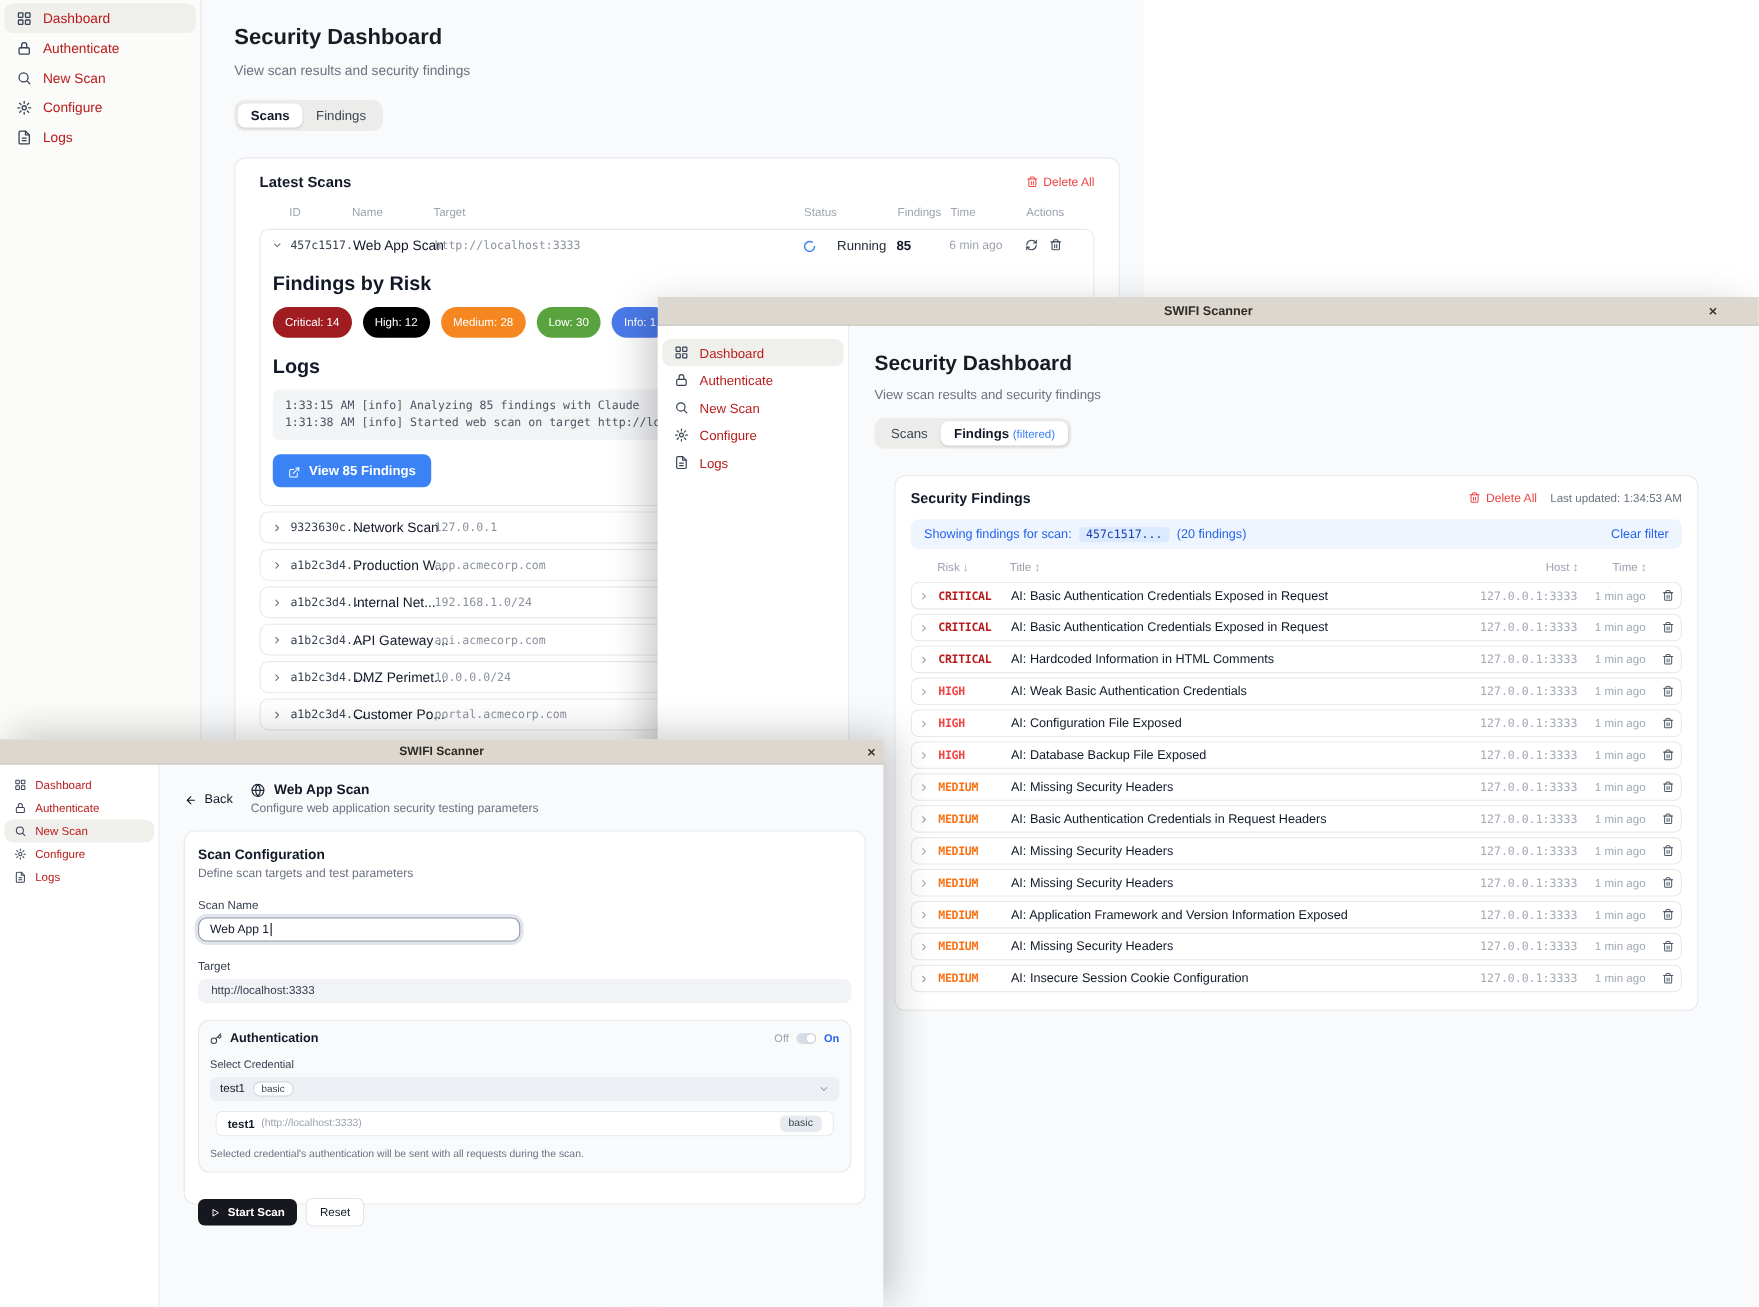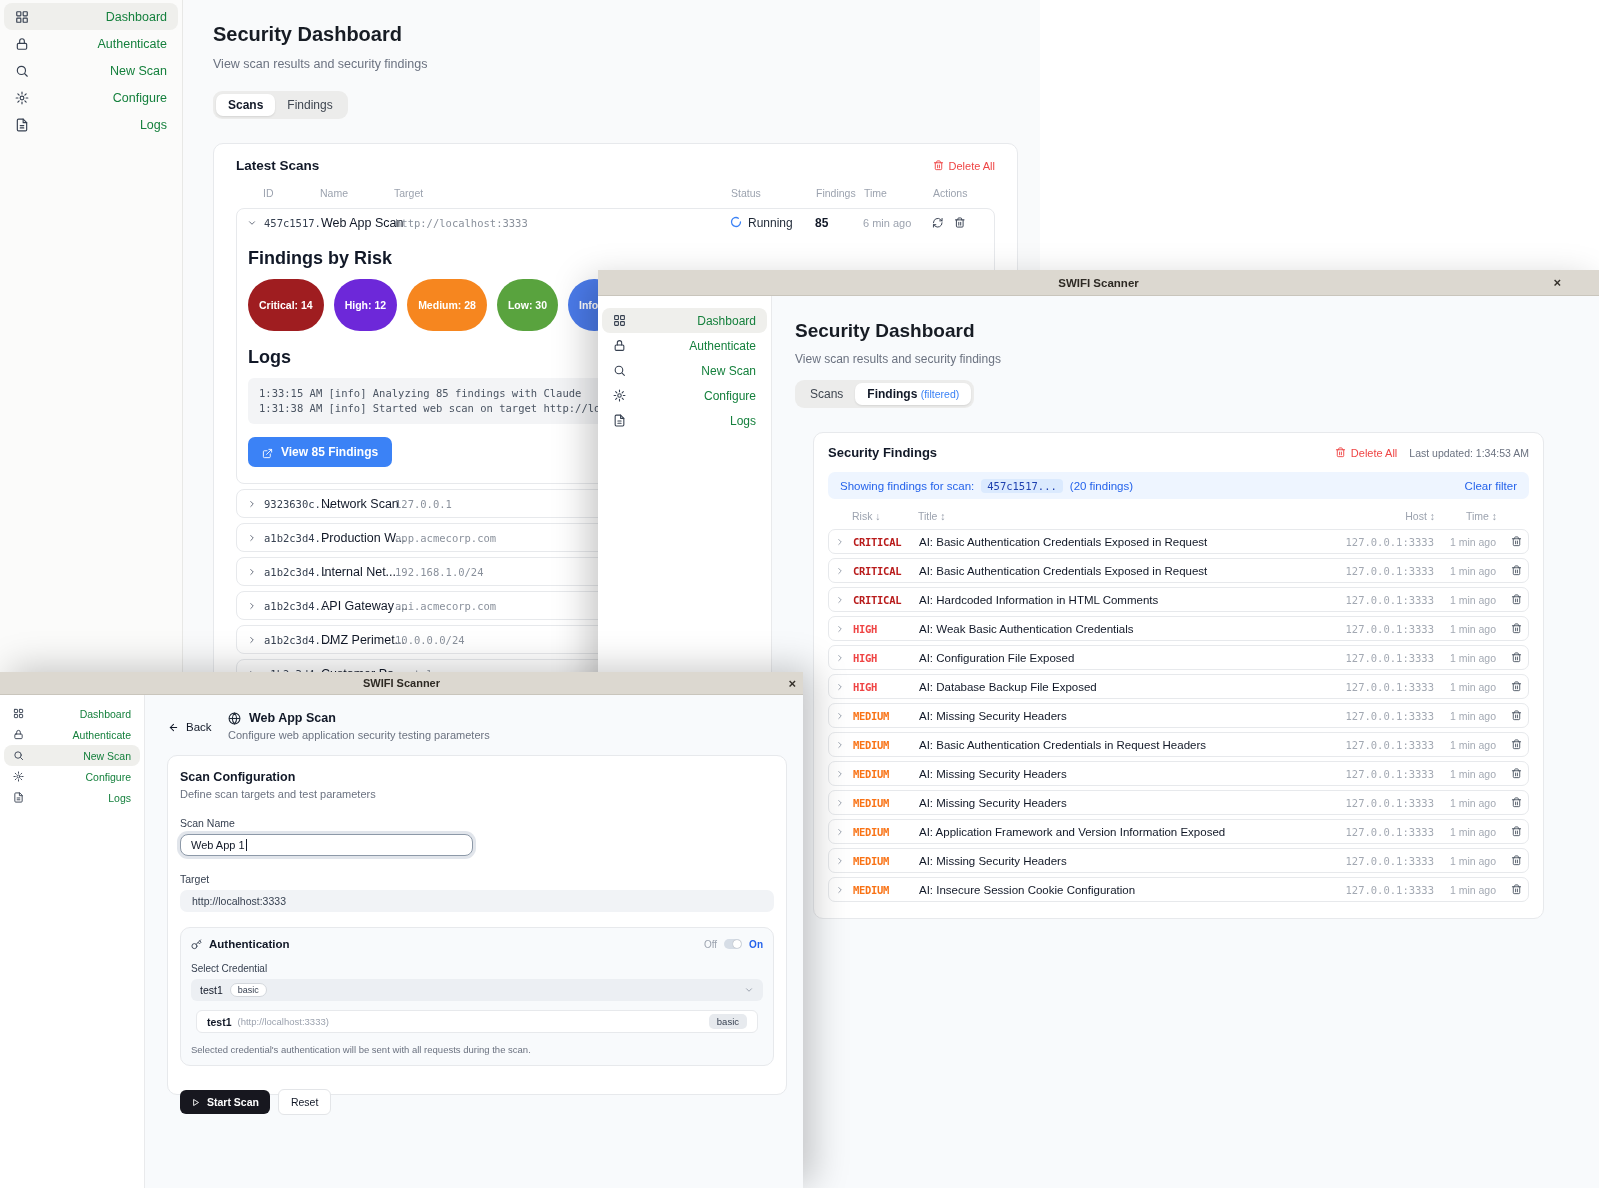--- a/index.html
+++ b/index.html
@@ -18,21 +18,21 @@
   .win-right .tb-close { right:38px; }
   .win-bottom .tb-close { right:7px; }
   .win-body { display:flex; background:#f8fafc; height:calc(100% - 26px); }
   .win-bottom .win-body { height:calc(100% - 23px); }
 
   
   .sidebar { background:#fbfbfa; border-right:1px solid #e8e8e6; }
   .sb-base { position:absolute; left:0; top:0; width:183px; height:100%; padding-top:3px; }
   .sb-win { width:174px; background:#ffffff; border-right:1px solid #e9eaec; padding-top:12px; flex:0 0 auto; }
   .win-bottom .sb-win { width:145px; padding-top:8px; }
-  .nav-item { display:flex; align-items:center; gap:10px; height:27px; margin:0 4px; padding:0 11px; border-radius:8px; font-size:12.5px; color:#15803d; cursor:default;justify-content:space-between; }
+  .nav-item { display:flex; align-items:center; gap:10px; height:27px; margin:0 4px; padding:0 11px; border-radius:8px; font-size:12.5px; color:#b91c1c; cursor:default; }
   .nav-item.active { background:#efefec; }
   .nav-item .nicon { color:#374151; display:flex; }
   .sb-base .nav-item svg { width:14px; height:14px; }
   .win-right .nav-item { height:25px; font-size:12px; }
   .win-right .nav-item svg { width:13px; height:13px; }
   .win-bottom .nav-item { height:21px; font-size:10.5px; gap:8px; padding:0 9px; }
   .win-bottom .nav-item svg { width:11px; height:11px; }
 
   
   .base-main { position:absolute; left:183px; top:0; right:0; bottom:0; }
@@ -60,31 +60,31 @@
   .c-time { width:69px; flex:0 0 auto; }
   .c-act { width:52px; flex:0 0 auto; }
 
   .scan-box { border:1px solid #e7e9ec; border-radius:8px; background:#fff; margin-bottom:5px; }
   .ls-row { display:flex; align-items:center; height:27px; padding:0 10px; }
   .ls-row .s-chev { width:17px; color:#6b7280; flex:0 0 auto; }
   .ls-row .s-chev svg { width:10px; height:10px; }
   .s-id { width:57px; font-family:"DejaVu Sans Mono",monospace; font-size:10.5px; color:#374151; flex:0 0 auto; }
   .s-name { width:74px; font-size:12.5px; color:#111827; white-space:nowrap; flex:0 0 auto; }
   .s-target { flex:1 1 auto; font-family:"DejaVu Sans Mono",monospace; font-size:10.5px; color:#8a919c; white-space:nowrap; overflow:hidden; }
-  .s-status { width:85px; display:flex; align-items:flex-start; gap:6px; font-size:12px; color:#1f2937; flex:0 0 auto; }
+  .s-status { width:85px; display:flex; align-items:flex-end; gap:19px; font-size:12px; color:#1f2937; flex:0 0 auto; }
   .s-status svg { width:12px; height:12px; color:#3b82f6; }
   .s-find { width:48px; font-size:12px; font-weight:700; color:#111827; flex:0 0 auto; }
   .s-time { width:69px; font-size:11px; color:#9ca3af; flex:0 0 auto; }
   .s-act { width:52px; display:flex; gap:10px; color:#374151; flex:0 0 auto; }
   .s-act svg { width:11.5px; height:11.5px; }
 
   .ls-detail { padding:4px 11px 16px; }
   .d-h { font-size:18px; font-weight:700; color:#111827; margin:8px 0 10px; }
   .badges { display:flex; gap:10px; }
-  .badge { border-radius:999px; padding:20px 11px; font-size:10.5px; font-weight:700; color:#ffffff; white-space:nowrap; }
+  .badge { border-radius:999px; padding:8px 11px; font-size:10.5px; font-weight:400; color:#ffffff; white-space:nowrap; }
   .logbox { background:#f3f4f6; border-radius:6px; padding:8px 11px; font-family:"DejaVu Sans Mono",monospace; font-size:10.5px; color:#4b5563; line-height:15px; white-space:nowrap; overflow:hidden; }
   .primary-btn { margin-top:13px; display:inline-flex; align-items:flex-end; gap:8px; background:#3b82f6; color:#fff; font-size:12px; font-weight:600; padding:8px 14px; border-radius:7px; cursor:default; }
   .primary-btn svg { width:11px; height:11px; }
 
   
   .rw-content { position:relative; flex:1 1 auto; }
   .rw-title { position:absolute; left:23px; top:24px; font-size:19px; font-weight:700; color:#171c24; }
   .rw-sub { position:absolute; left:23px; top:56px; font-size:12px; color:#6b7280; }
   .rw-tabs { position:absolute; left:23px; top:84px; }
   .fcard { position:absolute; left:41px; top:136px; width:731px; padding:12px 14px; }
@@ -334,21 +334,21 @@
                     <use href="#i-trash"></use>
                   </svg>
                 </span>
               </span>
           </div>
           <div class="ls-detail">
             <div class="d-h">Findings by Risk</div>
             <div class="badges">
 
             <span class="badge" style="background: rgb(159, 29, 32);">Critical: 14</span>
-                <span class="badge" style="background: #6d28d9;">High: 12</span>
+                <span class="badge" style="background: #000000;">High: 12</span>
                 <span class="badge" style="background: rgb(246, 134, 31);">Medium: 28</span>
                 <span class="badge" style="background: rgb(89, 163, 62);">Low: 30</span>
                 <span class="badge" style="background: rgb(75, 123, 234);">Info: 1</span>
               </div>
             <div class="d-h" style="margin-top:16px">Logs</div>
             <div class="logbox">
               <div>1:33:15 AM [info]  Analyzing 85 findings with Claude</div>
               <div>1:31:38 AM [info]  Started web scan on target http://localhost:3333</div>
             </div>
             <div class="primary-btn">

